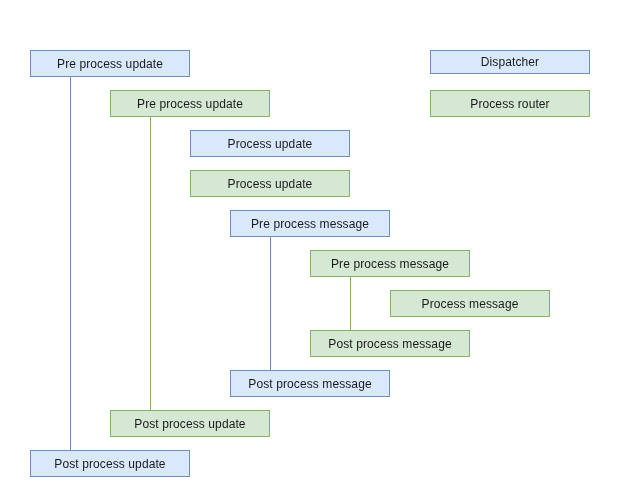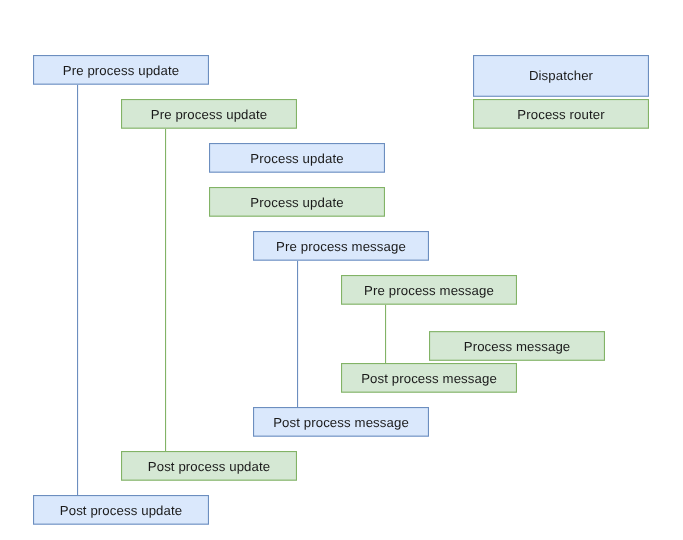--- a/index.html
+++ b/index.html
@@ -71,34 +71,34 @@
     </div>
     <div class="node router" style="left: 190px; top: 152px; width: 160px; height: 27px;">
       <span>Process update</span>
     </div>
     <div class="node dispatcher" style="left: 230px; top: 192px; width: 160px; height: 27px;">
       <span>Pre process message</span>
     </div>
     <div class="node router" style="left: 310px; top: 232px; width: 160px; height: 27px;">
       <span>Pre process message</span>
     </div>
-    <div class="node router" style="left: 390px; top: 272px; width: 160px; height: 27px; margin-top: 11px;">
+    <div class="node router" style="left: 390px; top: 272px; width: 160px; height: 27px;">
       <span>Process message</span>
     </div>
     <div class="node router" style="left: 310px; top: 312px; width: 160px; height: 27px;">
       <span>Post process message</span>
     </div>
     <div class="node dispatcher" style="left: 230px; top: 352px; width: 160px; height: 27px;">
       <span>Post process message</span>
     </div>
     <div class="node router" style="left: 110px; top: 392px; width: 160px; height: 27px;">
       <span>Post process update</span>
     </div>
     <div class="node dispatcher" style="left: 30px; top: 432px; width: 160px; height: 27px;">
       <span>Post process update</span>
     </div>
-    <div class="node dispatcher" style="left: 430px; top: 32px; width: 160px; height: 38px;">
+    <div class="node dispatcher" style="left: 430px; top: 32px; width: 160px; height: 24px;">
       <span>Dispatcher</span>
     </div>
     <div class="node router" style="left: 430px; top: 72px; width: 160px; height: 27px;">
       <span>Process router</span>
     </div>
   </div>
 
 </body></html>

